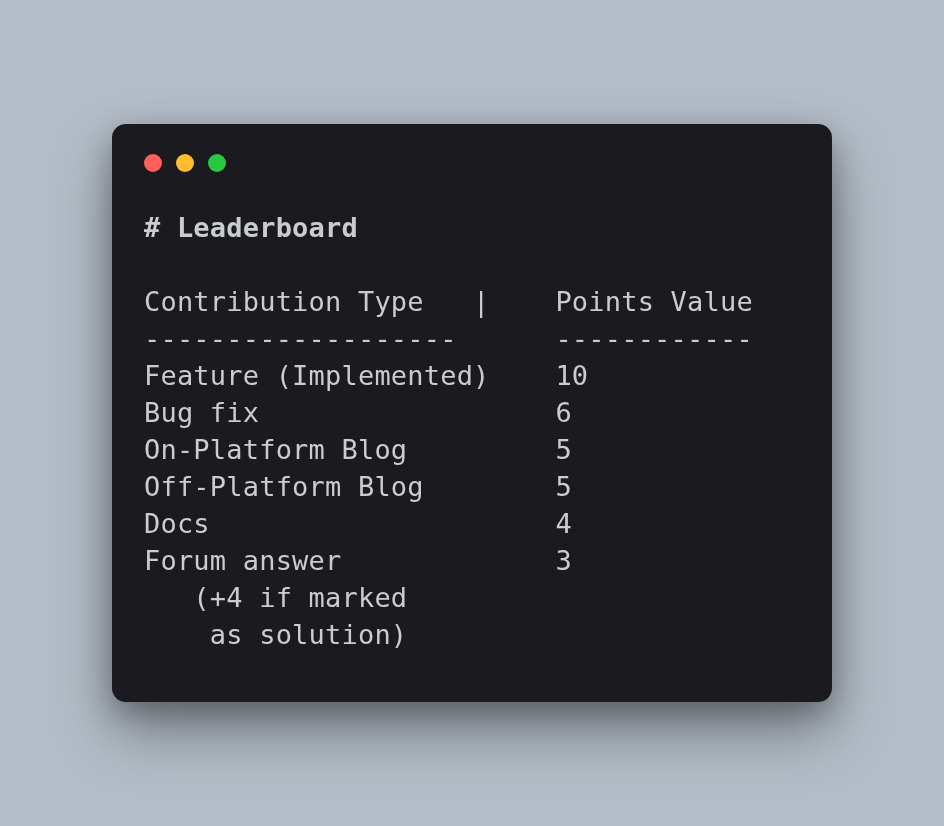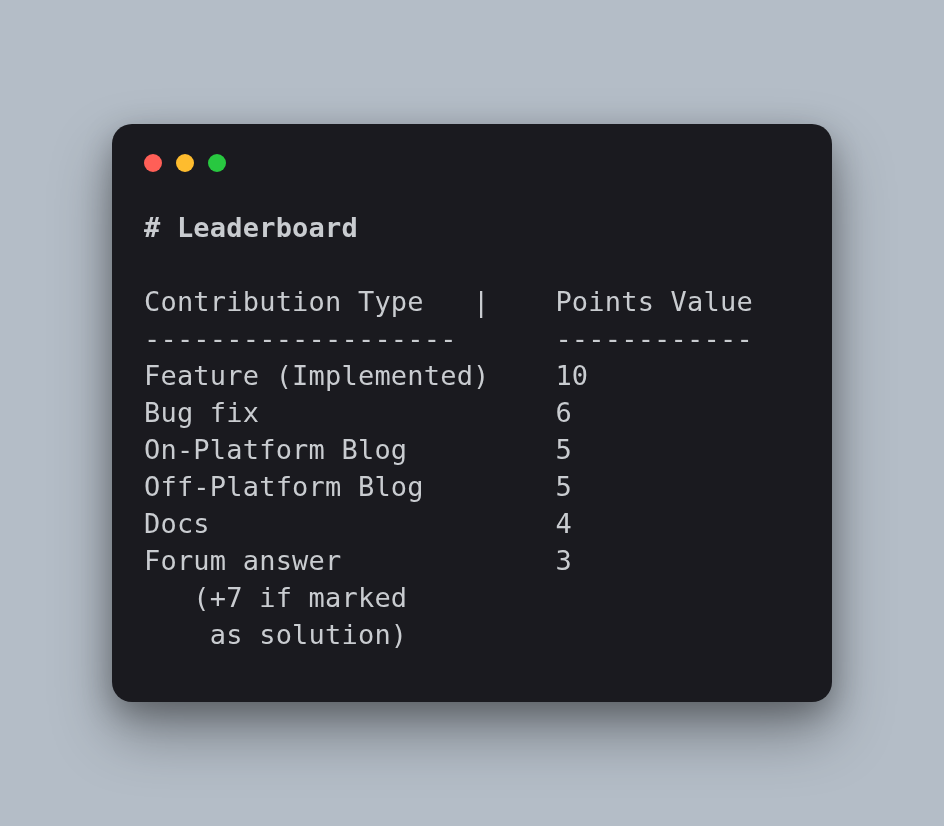--- a/index.html
+++ b/index.html
@@ -8,21 +8,21 @@
       height: 826px;
       background: #b4bdc7;
       display: flex;
       align-items: center;
       justify-content: center;
       font-family: ui-monospace, "SF Mono", Menlo, Monaco, Consolas, monospace;
     }
     .terminal-window {
       width: 720px;
       background: #1a1a1f;
-      border-radius: 20px;
+      border-radius: 14px;
       box-shadow: 0 30px 60px rgba(0,0,0,0.35), 0 10px 30px rgba(0,0,0,0.25);
       padding: 30px 32px 48px 32px;
     }
     .titlebar {
       display: flex;
       gap: 14px;
       margin-bottom: 38px;
     }
     .dot {
       width: 18px;
@@ -55,15 +55,15 @@
   <div class="content"><span class="heading"># Leaderboard</span>
 
 <span><span>Contribution Type   |</span>    <span>Points Value</span></span>
 <span><span>-------------------</span>      <span>------------</span></span>
 <span id="rows">Feature (Implemented)    10
 Bug fix                  6
 On-Platform Blog         5
 Off-Platform Blog        5
 Docs                     4
 Forum answer             3
-</span><span>   (+7 if marked</span>
+</span><span>   (+4 if marked</span>
 <span>    as solution)</span></div>
 </div>
 
 </body></html>

